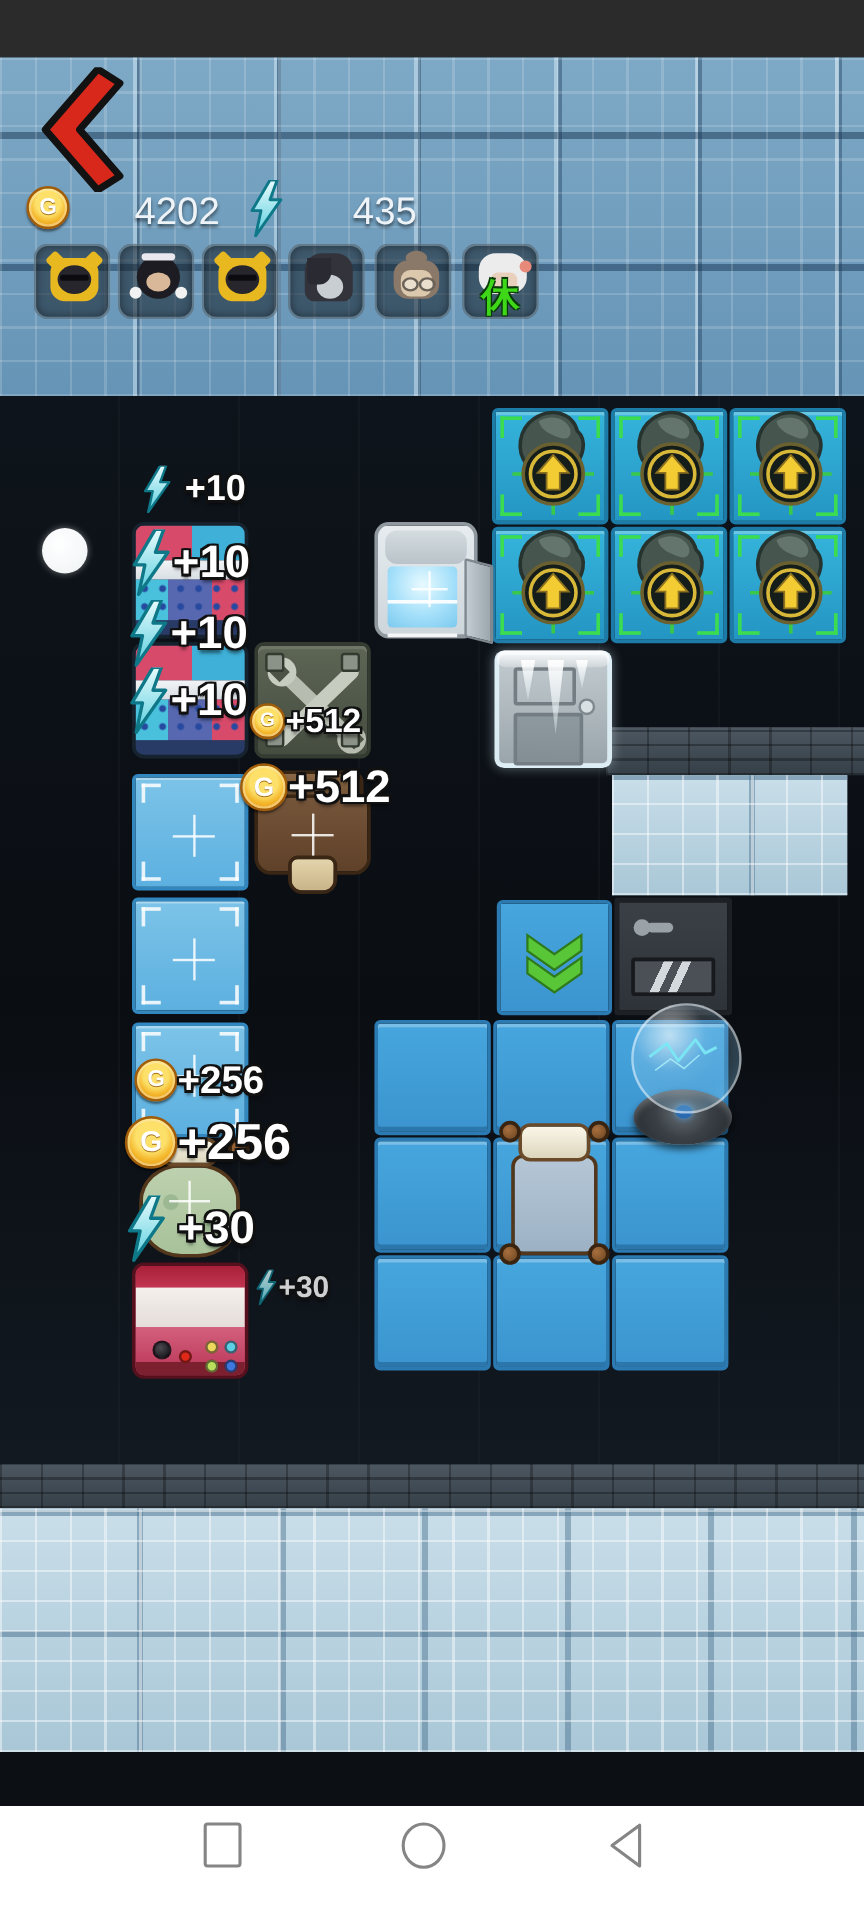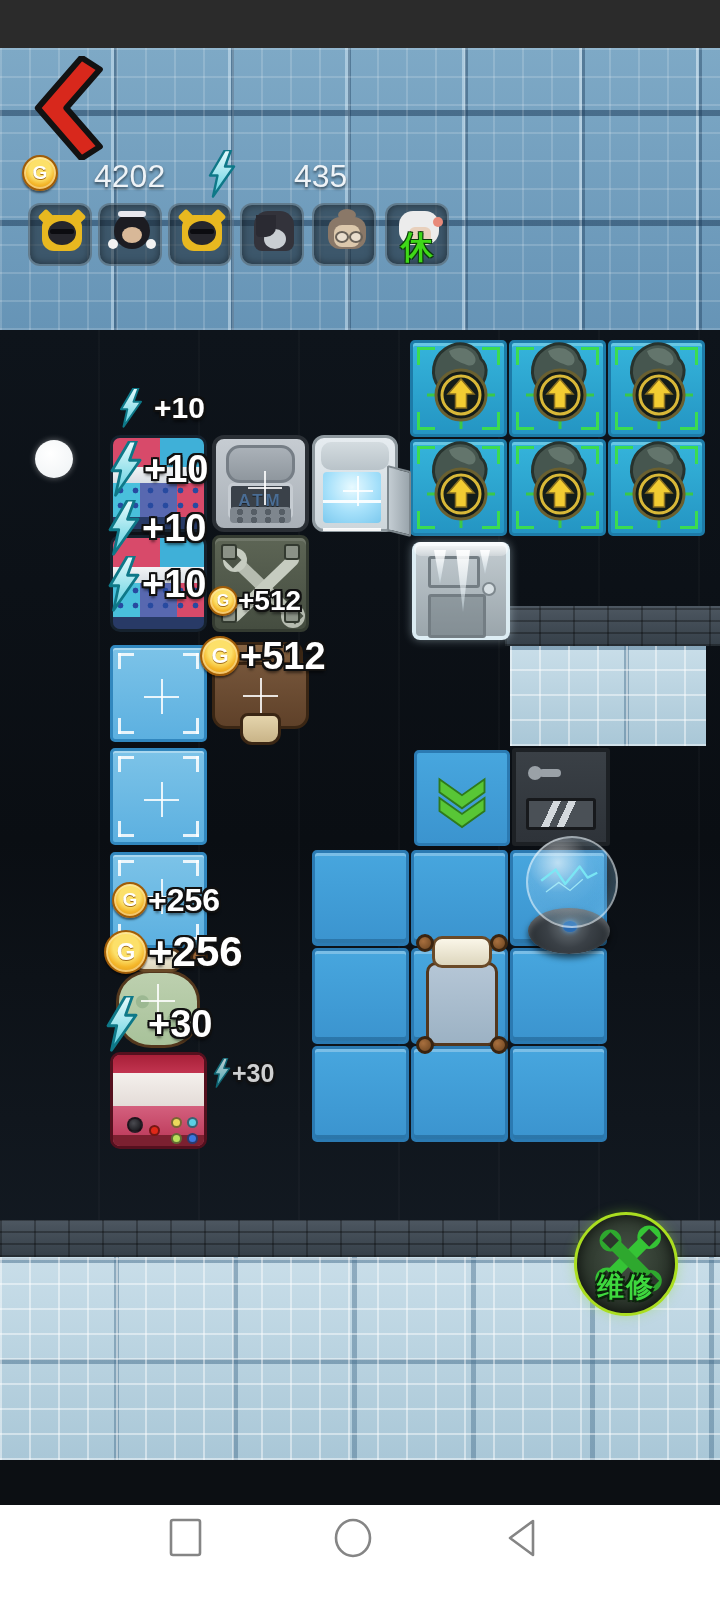--- a/index.html
+++ b/index.html
@@ -221,21 +221,21 @@
   <div class="abs ledge" style="left:0;top:1220px;width:720px;height:37px;"></div>
   <div class="abs ice-pale" style="left:0;top:1257px;width:720px;height:203px;"></div>
   <div class="abs darkband" style="left:0;top:1460px;width:720px;height:45px;"></div>
   <div class="abs ice-pale" style="left:510px;top:646px;width:196px;height:100px;"></div>
 
   <svg class="abs" style="left:26px;top:56px;" width="84" height="104" viewBox="0 0 100 120">
     <polygon points="66,0 88,14 48,60 88,106 66,120 14,60" fill="#d8281c" stroke="#121212" stroke-width="7" stroke-linejoin="round"></polygon>
   </svg>
 
   <span class="abs coin" style="left:22px;top:155px;width:36px;height:36px;font-size:19px;line-height:32px;">G</span>
-  <div class="abs hdr-num" style="left:94px;top:158px;">4202</div>
+  <div class="abs hdr-num" style="left:112px;top:158px;">4202</div>
   <svg class="abs" style="left:206px;top:150px;" width="32" height="48">
     <use href="#bolt" width="32" height="48"></use>
   </svg>
   <div class="abs hdr-num" style="left:294px;top:158px;">435</div>
 
   <div class="abs avatar" style="left:28px;top:203px;">
     <div class="face" style="left:12px;top:10px;width:40px;height:36px;background:#e8b820;border-radius:12px;"></div>
     <div class="face" style="left:10px;top:6px;width:12px;height:12px;background:#e8b820;border-radius:3px;transform:rotate(45deg);"></div>
     <div class="face" style="left:42px;top:6px;width:12px;height:12px;background:#e8b820;border-radius:3px;transform:rotate(45deg);"></div>
     <div class="face" style="left:18px;top:16px;width:28px;height:24px;background:#26262c;"></div>
@@ -309,28 +309,20 @@
       <svg class="abs" style="left:0;top:-6px;" width="97" height="97">
         <use href="#rockup"></use>
       </svg>
     </div>
 
   <div class="abs arc2" style="left:110px;top:435px;width:97px;height:97px;">
     <div class="t"></div>
       <div class="s"></div>
       <div class="d"></div>
       <div class="b"></div>
-  </div>
-  <div class="abs atm" style="left:212px;top:435px;width:97px;height:97px;">
-    <div class="scrT"></div>
-    <div class="scrM">
-        <span>ATM</span>
-      </div>
-    <div class="pad"></div>
-    <div class="abs cross" style="left:32px;top:32px;width:34px;height:34px;"></div>
   </div>
   <div class="abs fridge" style="left:312px;top:435px;width:86px;height:97px;">
     <div class="top"></div>
     <div class="inner">
         <i style="top:28px;"></i>
         <i style="top:56px;"></i>
       </div>
     <div class="door"></div>
     <div class="abs cross" style="left:28px;top:38px;width:30px;height:30px;"></div>
   </div>
@@ -488,26 +480,20 @@
       </svg>
     <span class="txt" style="margin-left:8px;">+30</span>
   </div>
   <div class="abs lbl" style="left:212px;top:1058px;font-size:25px;opacity:.8;">
     <svg width="20" height="30">
         <use href="#bolt" width="20" height="30"></use>
       </svg>
     <span class="txt">+30</span>
   </div>
 
-  <div class="abs repairbtn" style="left:574px;top:1212px;width:104px;height:104px;z-index:50;">
-    <svg class="abs" style="left:10px;top:2px;" width="84" height="84" viewBox="0 0 100 100">
-        <use href="#gwrench"></use>
-      </svg>
-    <span class="cap">维修</span>
-  </div>
 
   <div class="abs navbar"></div>
   <svg class="abs" style="left:168px;top:1518px;" width="36" height="40">
     <rect class="navicon" x="3" y="2" width="29" height="35" rx="2"></rect>
   </svg>
   <svg class="abs" style="left:333px;top:1518px;" width="40" height="40">
     <ellipse class="navicon" cx="20" cy="20" rx="17" ry="18"></ellipse>
   </svg>
   <svg class="abs" style="left:505px;top:1518px;" width="36" height="40">
     <polygon class="navicon" points="28,3 28,37 5,20" stroke-linejoin="round"></polygon>

